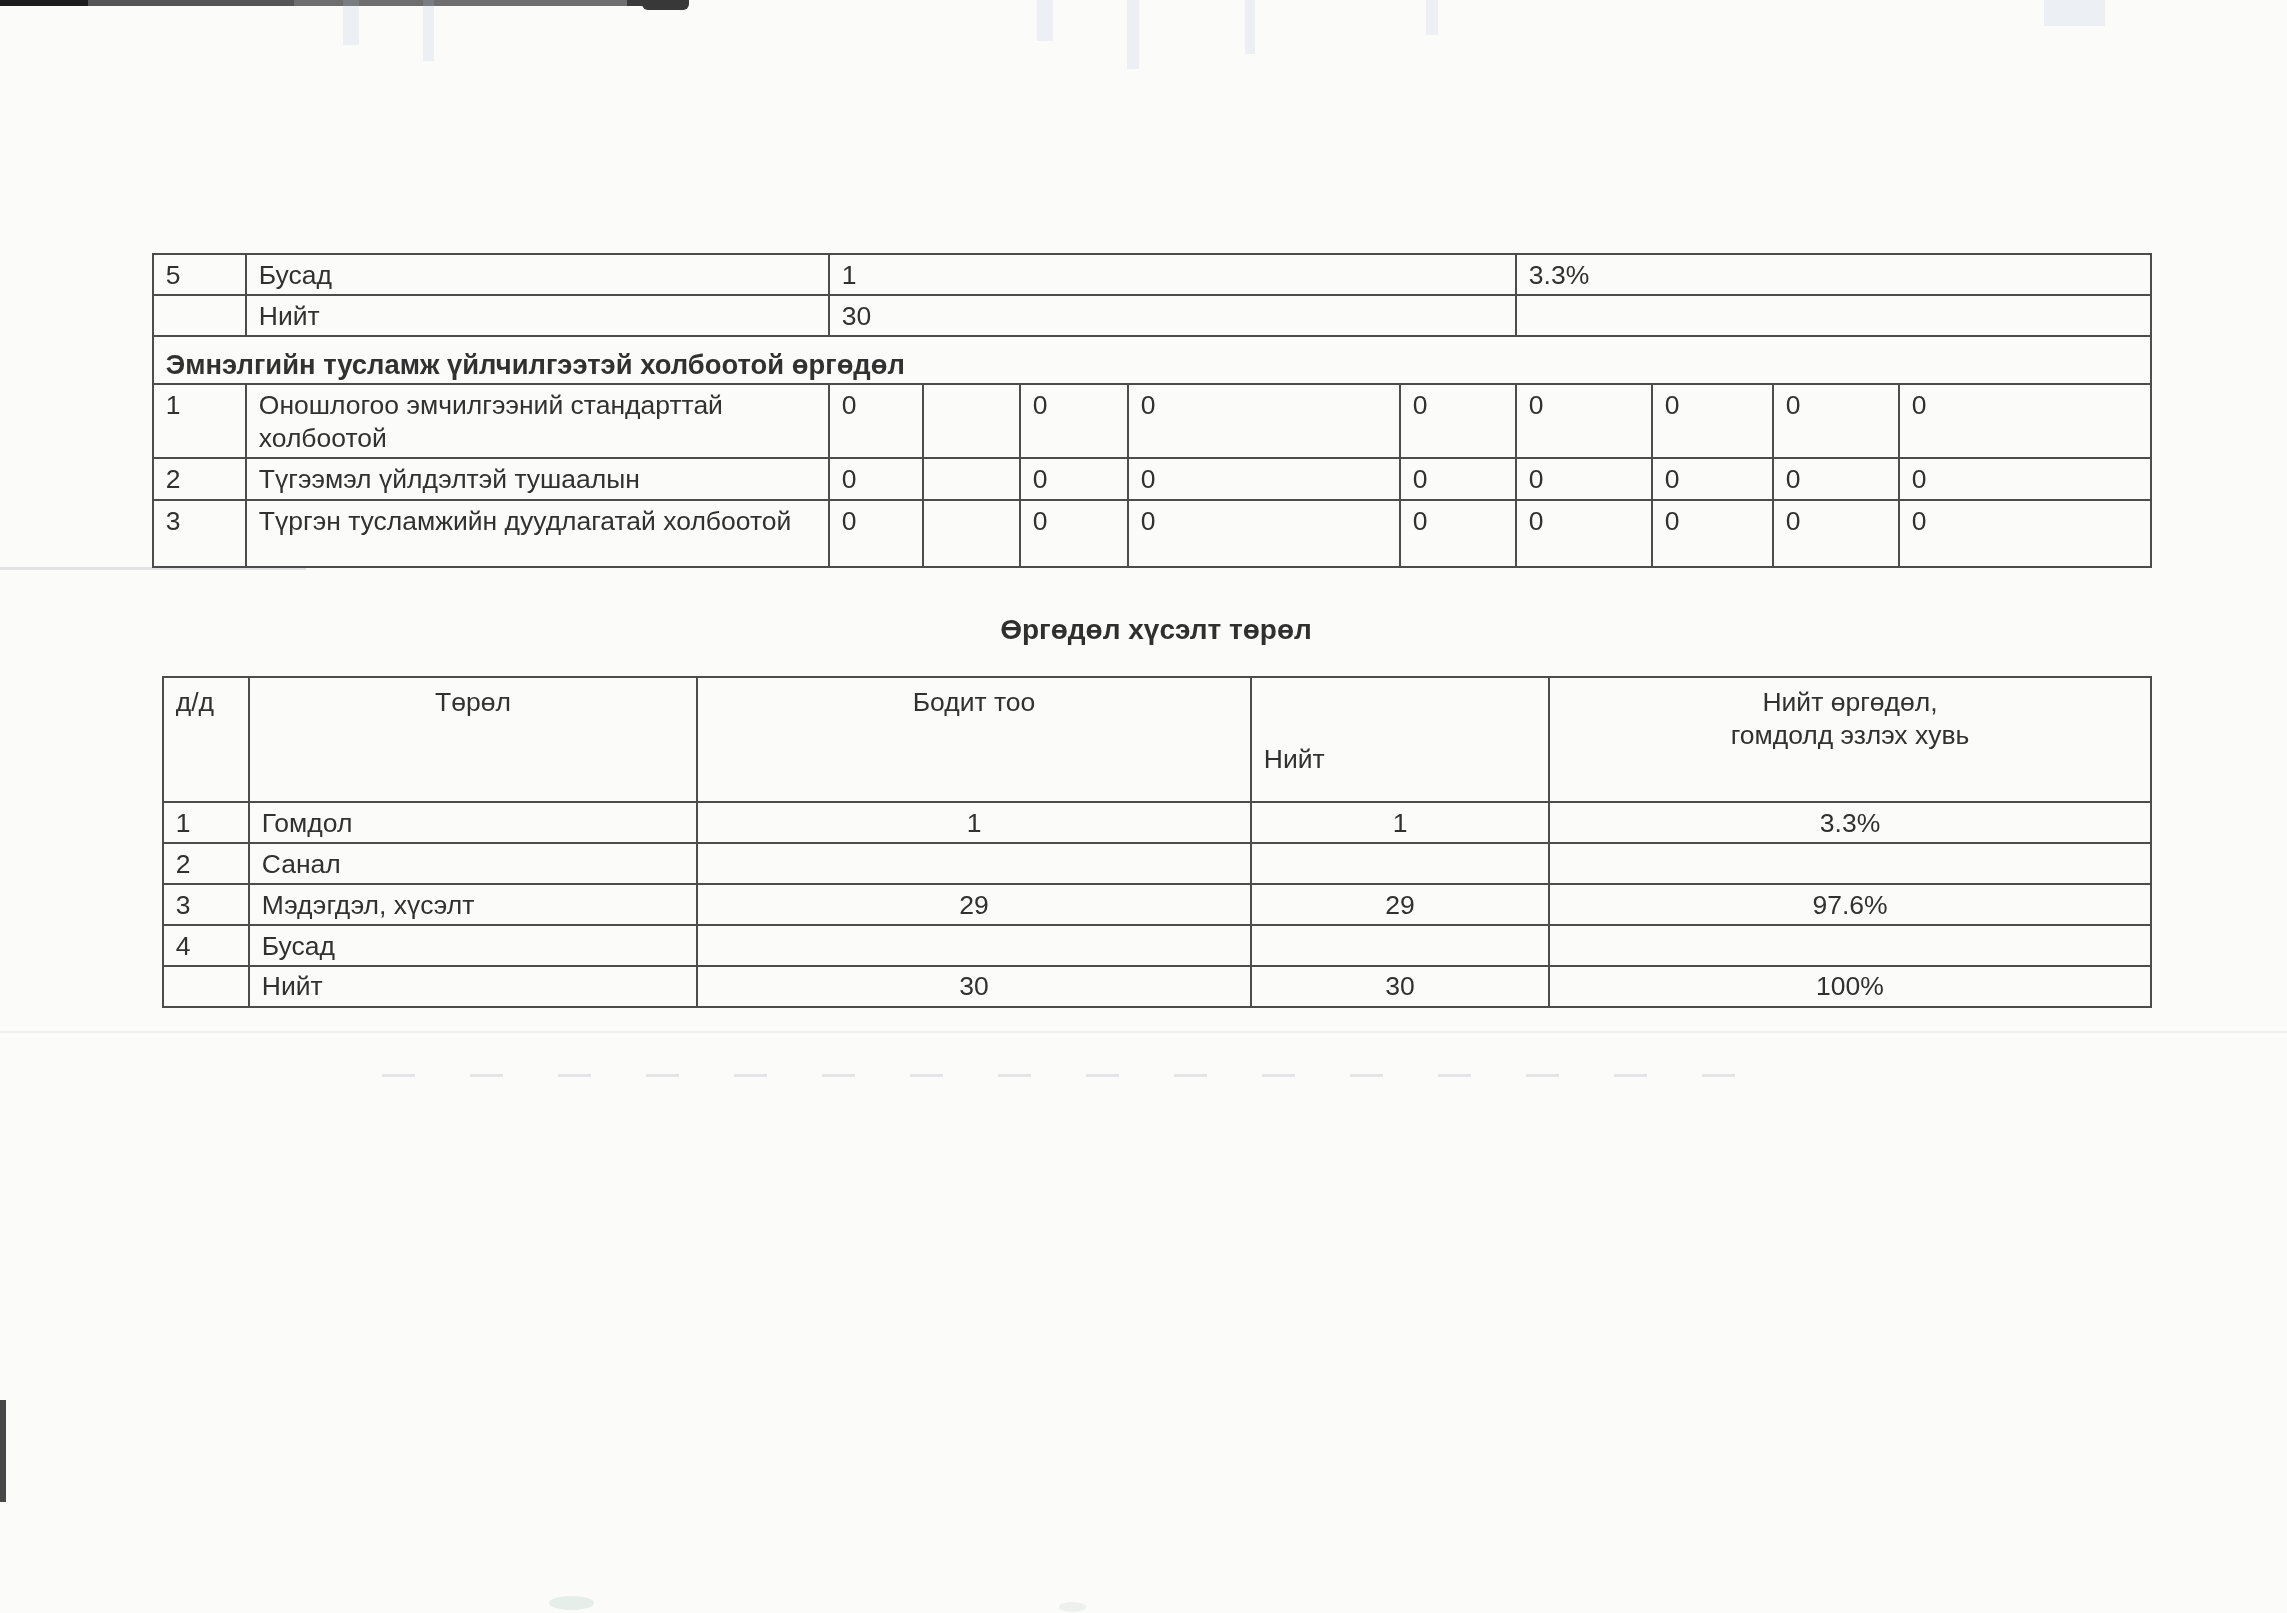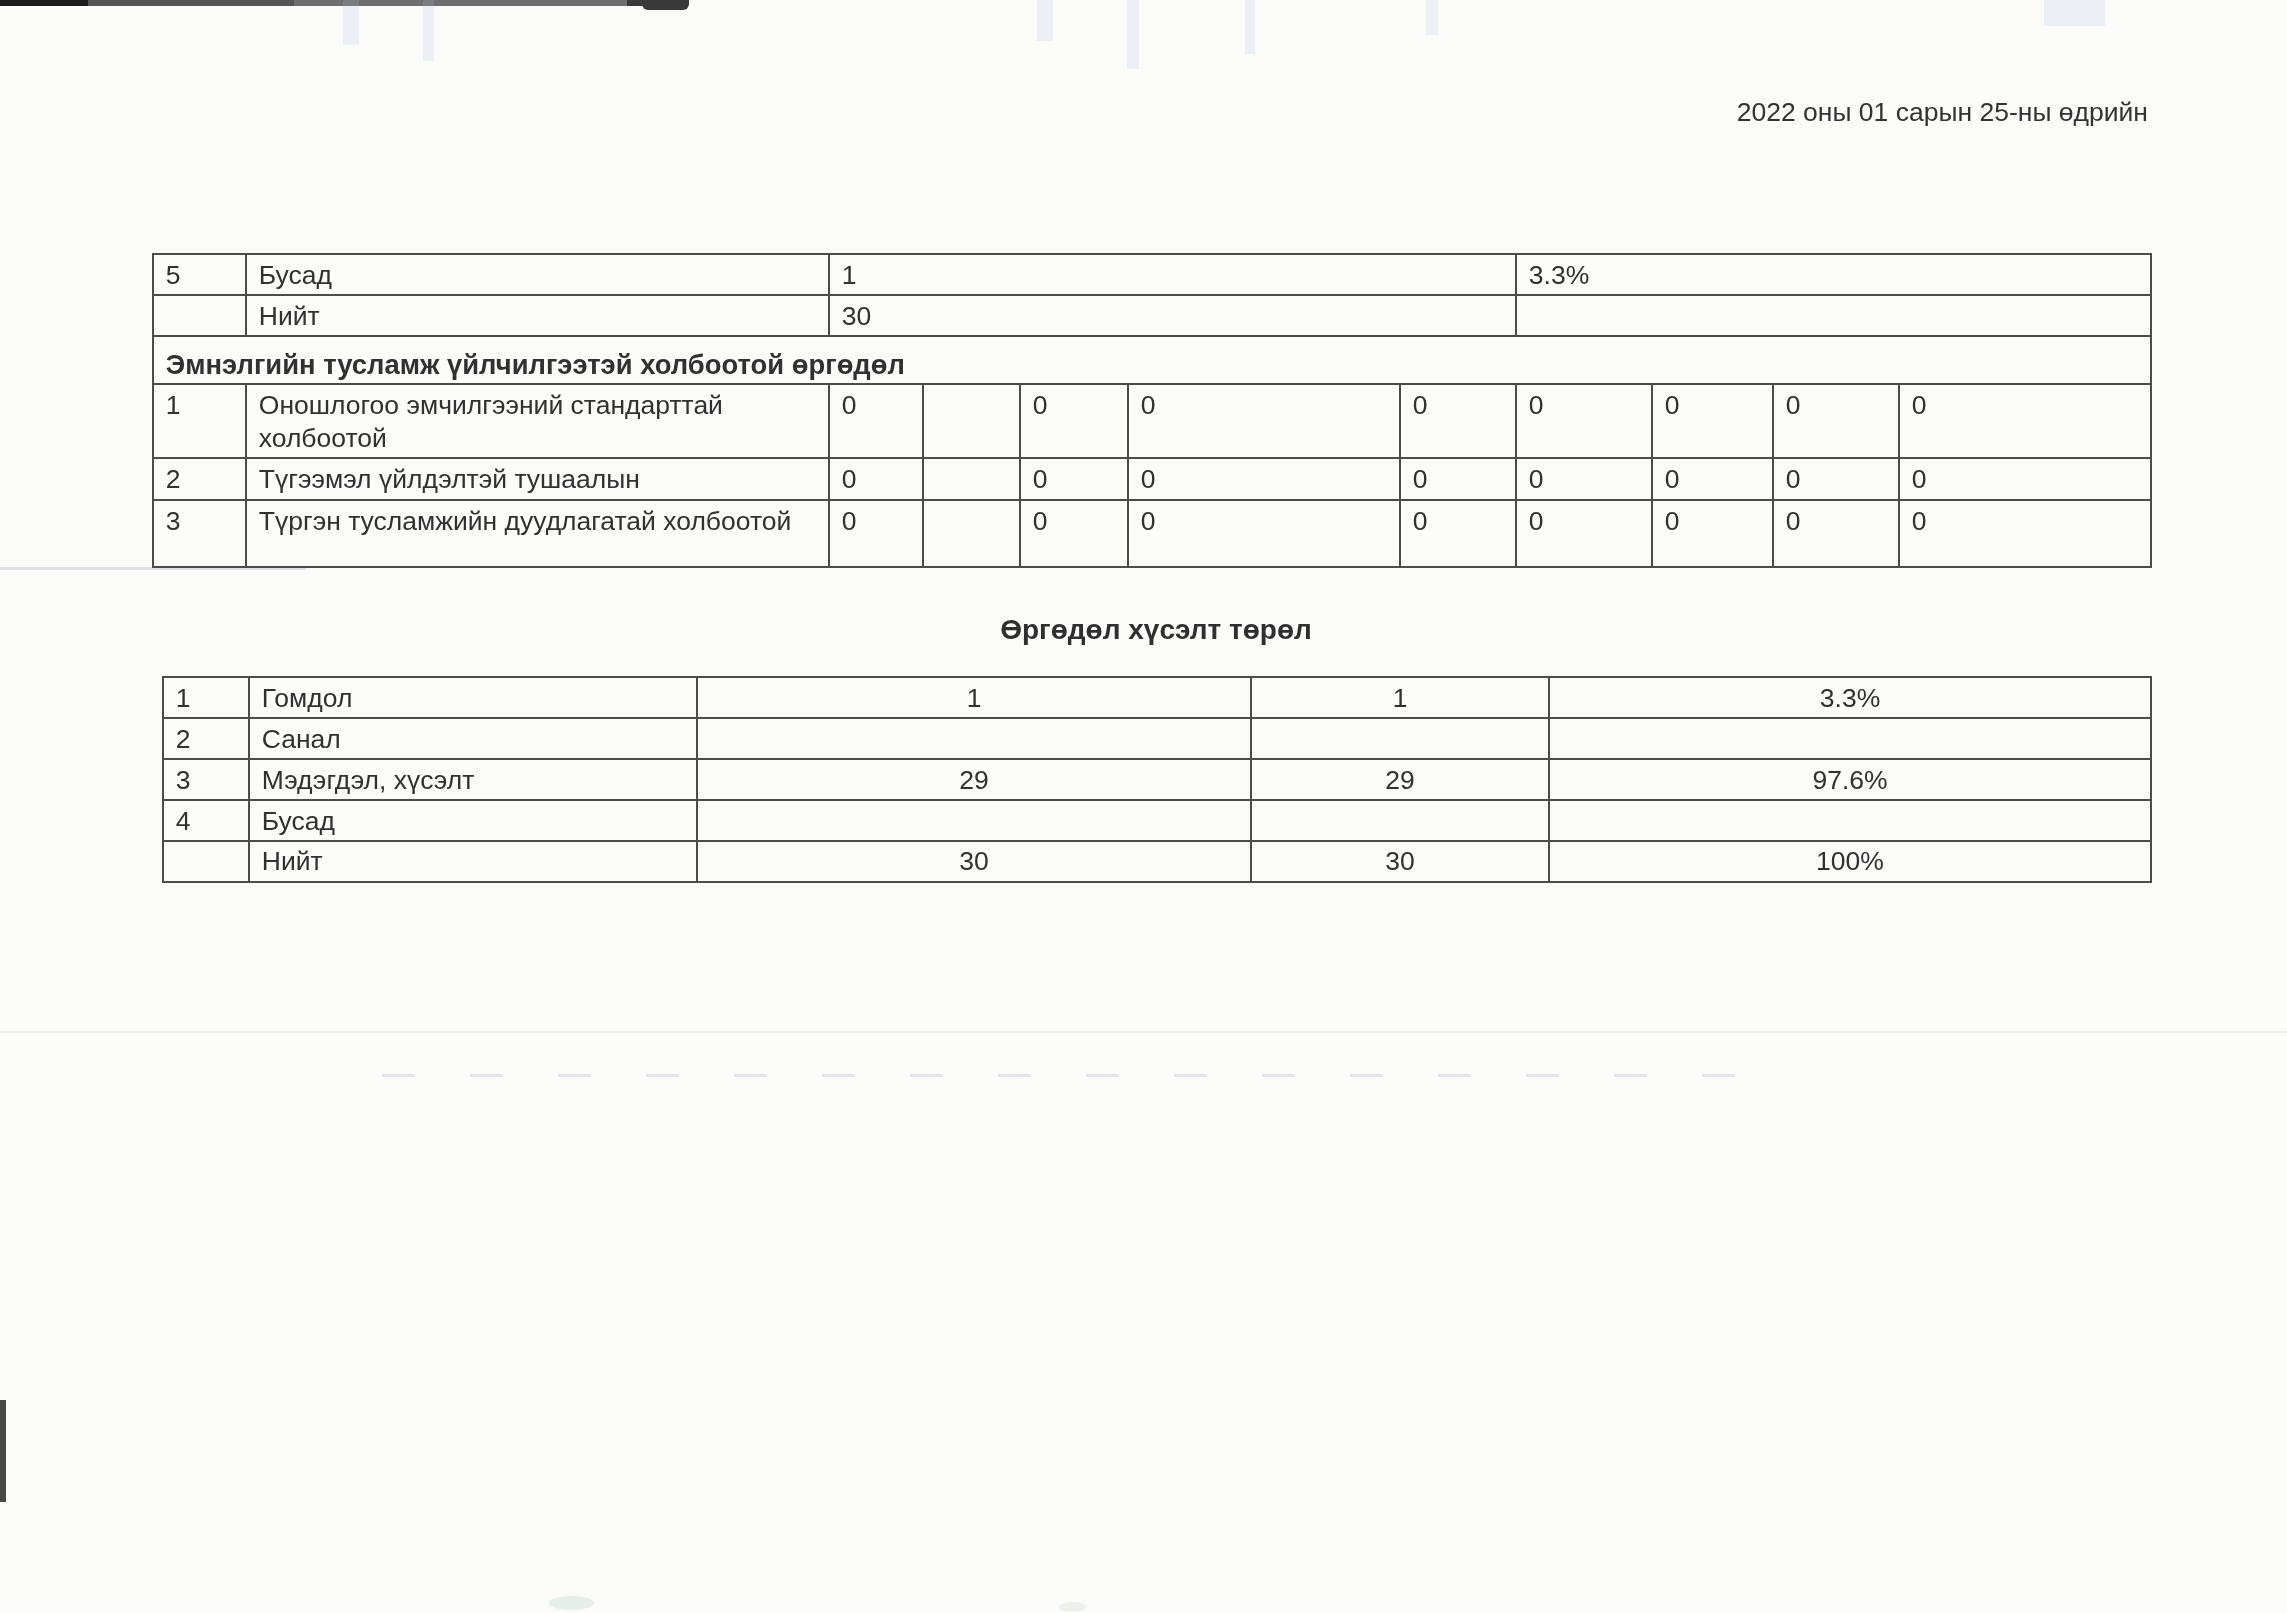--- a/index.html
+++ b/index.html
@@ -69,21 +69,20 @@
 <div class="abs artifact streak" style="left:1426px;width:11.8px;height:35px;"></div>
 <div class="abs artifact streak" style="left:2044px;width:61px;height:25.5px;"></div>
 <div class="abs artifact" id="art-leftmark"></div>
 <div class="abs artifact" id="art-faint1"></div>
 <div class="abs artifact" id="art-faint2"></div>
 <div class="abs artifact" id="art-bleed"></div>
 <div class="abs artifact" id="art-smudge1"></div>
 <div class="abs artifact" id="art-smudge2"></div>
 
 <div class="abs" id="doc-header">
-  <div>2022 оны 01 сарын 25-ны өдрийн</div>
 </div>
 
 <table class="abs" id="table1">
   <colgroup>
     <col style="width:93px">
       <col style="width:583px">
       <col style="width:94px">
     <col style="width:97px">
       <col style="width:108px">
       <col style="width:272px">
@@ -155,20 +154,30 @@
 
 <table class="abs" id="table2">
   <colgroup>
     <col style="width:86px">
       <col style="width:448px">
       <col style="width:554px">
     <col style="width:298px">
       <col style="width:602px">
   </colgroup>
   <tbody>
+      <tr style="height:125px">
+    <td class="hdr">д/д</td>
+    <td class="hdr ctr">Төрөл</td>
+    <td class="hdr ctr">Бодит тоо</td>
+    <td class="hdr-total">Нийт</td>
+    <td class="hdr ctr">
+      <div>Нийт өргөдөл,</div>
+      <div>гомдолд эзлэх хувь</div>
+    </td>
+  </tr>
   <tr style="height:40px">
     <td>1</td>
     <td>Гомдол</td>
     <td class="ctr">1</td>
     <td class="ctr">1</td>
     <td class="ctr">3.3%</td>
   </tr>
   <tr style="height:40px">
     <td>2</td>
     <td>Санал</td>

